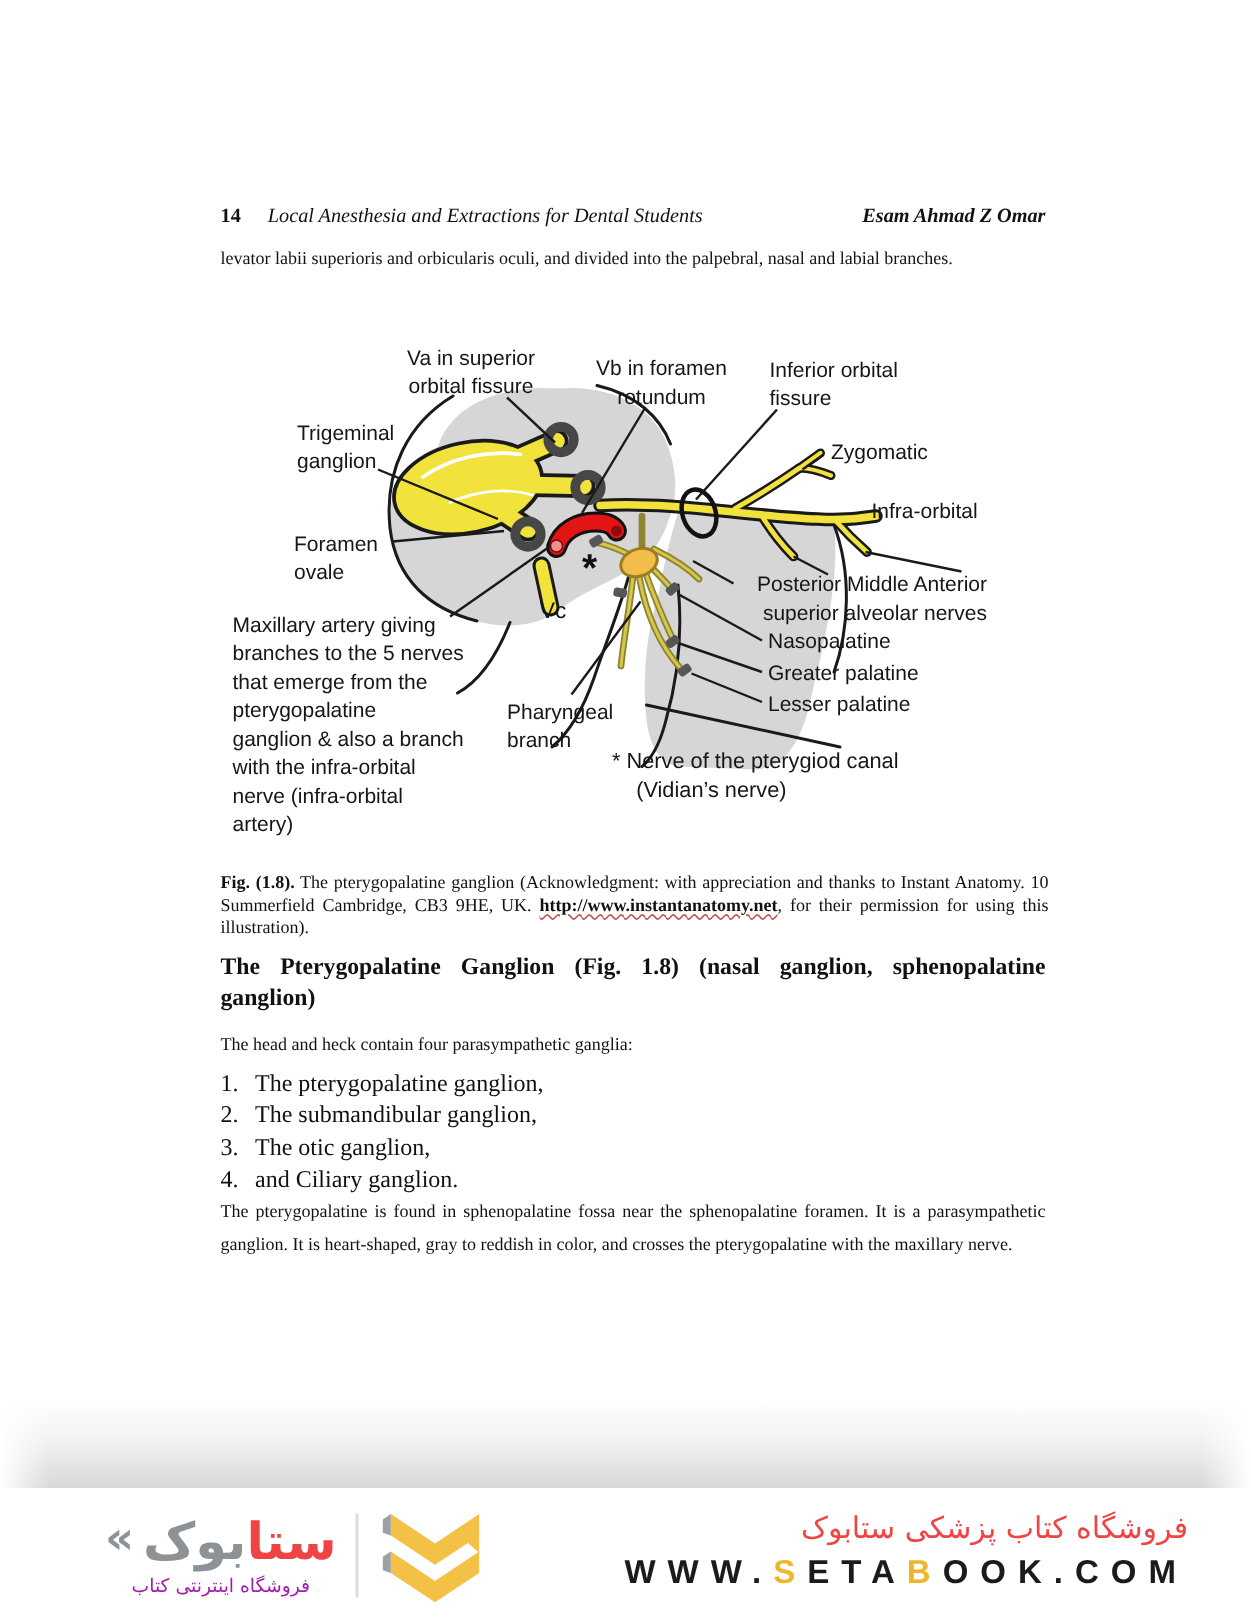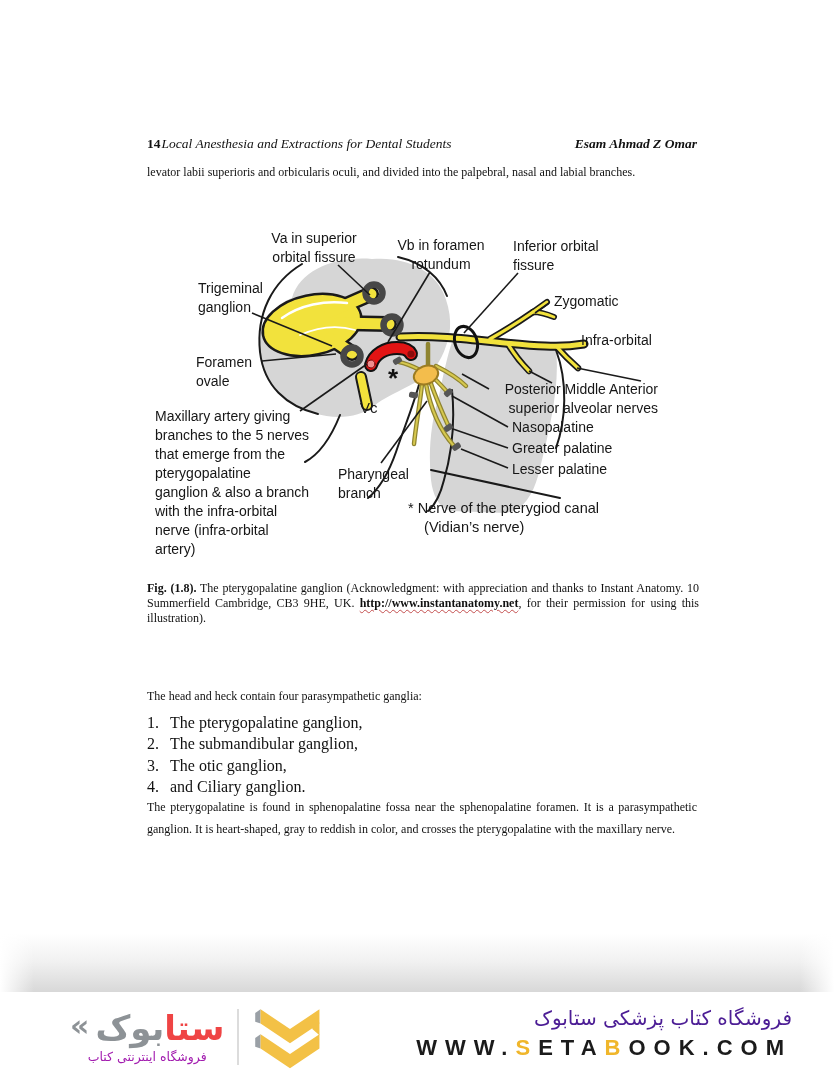--- a/index.html
+++ b/index.html
@@ -1,20 +1,20 @@
 <!DOCTYPE html>
 <html><head>
 <meta charset="utf-8">
 <style>
   html,body{margin:0;padding:0;background:#ffffff;}
   .page{position:relative;width:834px;height:1080px;background:#ffffff;overflow:hidden;
         font-family:"Liberation Serif","DejaVu Serif",serif;color:#111;}
   
   .hdr{position:absolute;top:136px;left:147px;width:550px;height:18px;font-size:13.5px;}
-  .hdr .pgnum{font-weight:bold;margin-right:1px;}
+  .hdr .pgnum{font-weight:bold;margin-right:18px;}
   .hdr .btitle{font-style:italic;}
   .hdr .author{position:absolute;right:0;top:0;font-weight:bold;font-style:italic;}
   
   .para{position:absolute;left:147px;width:550px;font-size:12px;line-height:21.5px;text-align:justify;}
   #para1{top:162px;}
   #para2{top:686px;text-align:left;}
   #para3{top:797px;}
   .caption{position:absolute;left:147px;top:581px;width:552px;font-size:12px;line-height:14.8px;text-align:justify;}
   .caption b{font-weight:bold;}
   .caption .url{font-weight:bold;text-decoration:underline wavy #c34f4f 1px;text-underline-offset:2px;margin-top:42px;}
@@ -53,21 +53,21 @@
   .logo-block{position:absolute;left:70px;top:12px;display:flex;align-items:center;gap:13px;}
   .wordmark-wrap{display:flex;flex-direction:column;align-items:center;}
   .wordmark-line{display:flex;align-items:center;gap:6px;font-family:"DejaVu Sans",sans-serif;}
   .wm-chevron{font-size:30px;font-weight:bold;color:#8d9296;transform:translateY(-3px);}
   .wordmark{direction:rtl;font-size:34px;font-weight:bold;line-height:1.1;}
   .wm-a{color:#ef4444;}
   .wm-b{color:#8d9296;}
   .logo-subtitle{direction:rtl;font-family:"DejaVu Sans",sans-serif;font-size:12.5px;color:#a21caf;margin-top:1px;}
   .logo-divider{width:2px;height:56px;background:#dcdcdc;}
   .footer-right{position:absolute;right:42px;top:14px;display:flex;flex-direction:column;align-items:flex-end;}
-  .store-name{direction:rtl;font-family:"DejaVu Sans",sans-serif;font-size:20px;color:#4c1d95;}
+  .store-name{direction:rtl;font-family:"DejaVu Sans",sans-serif;font-size:20px;color:#ef4444;}
   .website{font-family:"Liberation Sans","DejaVu Sans",sans-serif;font-size:22px;font-weight:bold;
            letter-spacing:8px;color:#1b1b1b;margin-top:5px;margin-left:17px;}
   .website .yl{color:#F0B62B;}
 </style>
 </head>
 <body>
 
 <div class="page">
 
   <div class="hdr">
@@ -221,20 +221,21 @@
   <div class="dlabel" id="lbl-lp">Lesser palatine</div>
   <div class="dlabel" id="lbl-phar">Pharyngeal
 branch</div>
   <div class="dlabel" id="lbl-vid">* Nerve of the pterygiod canal
     (Vidian’s nerve)</div>
 
   <div class="caption">
     <b>Fig. (1.8).</b><span> The pterygopalatine ganglion (Acknowledgment: with appreciation and thanks to Instant Anatomy. 10 Summerfield Cambridge, CB3 9HE, UK. </span><span class="url">http://www.instantanatomy.net</span><span>, for their permission for using this illustration).</span>
   </div>
 
+  <div class="heading">The Pterygopalatine Ganglion (Fig. 1.8) (nasal ganglion, sphenopalatine ganglion)</div>
 
   <div class="para" id="para2">The head and heck contain four parasympathetic ganglia:</div>
 
   <div class="list">
     <div class="row">
       <span class="num">1.</span>
       <span>The pterygopalatine ganglion,</span>
     </div>
     <div class="row">
       <span class="num">2.</span>

